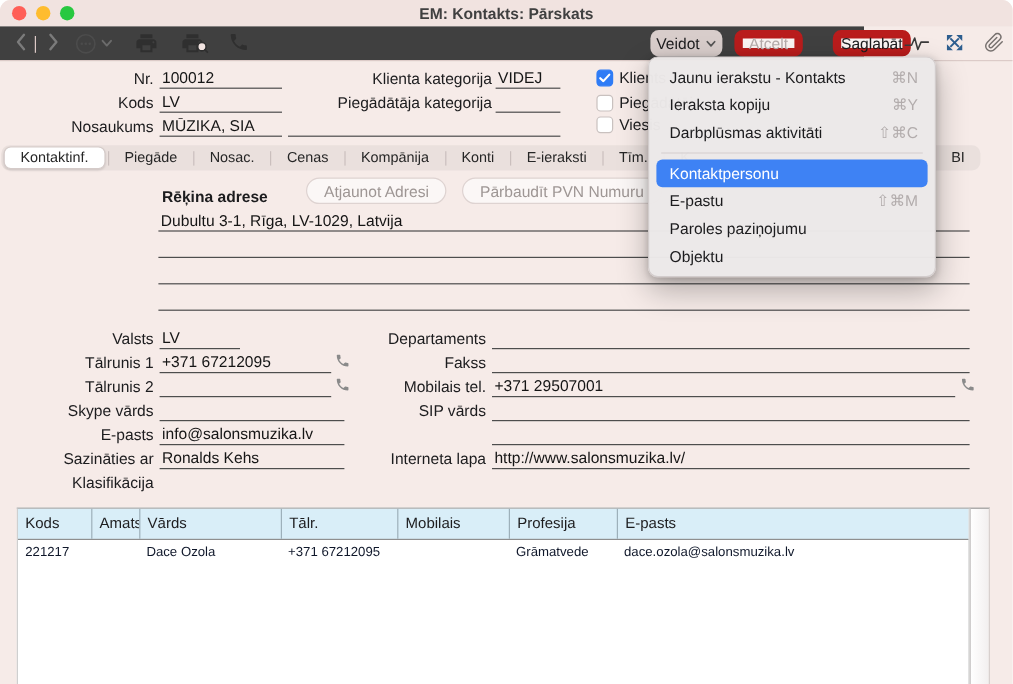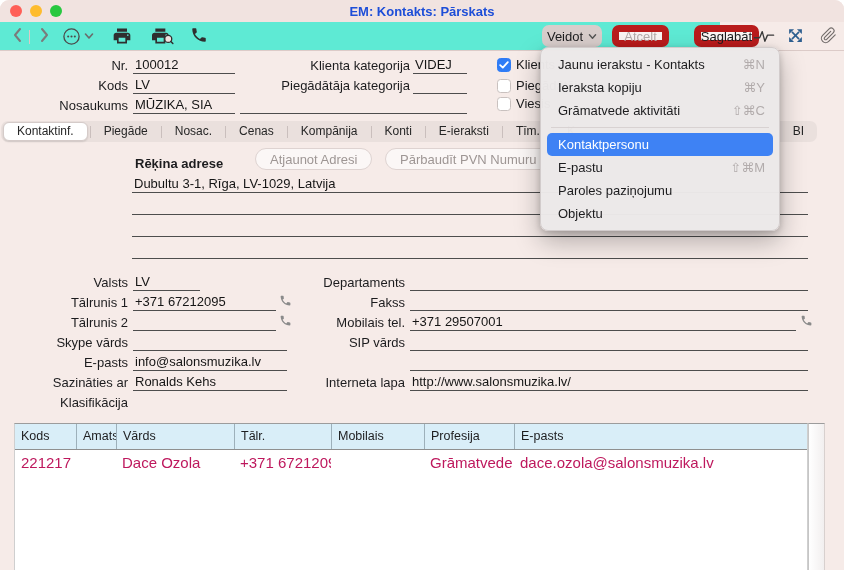--- a/index.html
+++ b/index.html
@@ -10,22 +10,22 @@
     background:#f6ebe8; border-radius:9px 9px 0 0;
   }
 
   
   .titlebar { position:absolute; left:0; top:0; width:844px; height:22px; background:#f1e3e0; }
   .tl { position:absolute; top:5px; width:12px; height:12px; border-radius:50%; }
   .tl.red   { left:10px; background:#ff5f57; }
   .tl.yel   { left:30px; background:#febc2e; }
   .tl.grn   { left:50px; background:#28c840; }
   .wtitle { position:absolute; left:0; top:4px; width:844px; text-align:center;
-            font-size:13px; font-weight:bold; color:#1d4ed8; }
-  .toolbar { position:absolute; left:0; top:22px; width:720px; height:28px; background:#5eead4; }
+            font-size:13px; font-weight:bold; color:#404040; }
+  .toolbar { position:absolute; left:0; top:22px; width:720px; height:28px; background:#404040; }
   .chrome-sep { position:absolute; left:0; top:50px; width:844px; height:1px; background:#dccbc8; }
 
   .ticon { position:absolute; top:4px; display:flex; align-items:center; justify-content:center; }
   .navdiv { position:absolute; left:29px; top:8px; width:1px; height:14px; background:#dcc9c6; }
 
   .tbtn { position:absolute; top:3px; height:22px; border-radius:7px; font-size:13px;
           display:flex; align-items:center; justify-content:center; gap:5px; color:#1c1c1e; }
   .tbtn.pressed { background:#d8cdcb; }
   .tbtn.plain   { background:#faf4f3; border:7px solid #b91c1c; }
   .tbtn.disabled{ color:#b5abaa; }
@@ -59,21 +59,21 @@
              display:flex; align-items:center; justify-content:center; padding:0 14px; }
 
   
   .ctable { position:absolute; left:14px; top:423px; width:794px; height:147px; background:#fff;
             border-top:1px solid #9c9c9c; border-left:1px solid #cfcfcf; border-right:1px solid #cfcfcf; }
   .thead { display:flex; height:26px; background:#d9eef8; border-bottom:1px solid #8f8f8f; }
   .th { font-size:12.5px; color:#1d1d1f; padding:5px 0 0 6px; border-left:1px solid #9db0ba;
         white-space:nowrap; overflow:hidden; }
   .th:first-child { border-left:none; }
   .trow { display:flex; height:22px; }
-  .td { font-size:15px; color:#be185d; padding:4px 0 0 6px; white-space:nowrap; overflow:hidden; }
+  .td { font-size:11px; color:#0f172a; padding:4px 0 0 6px; white-space:nowrap; overflow:hidden; }
   .c0{width:61px;} .c1{width:40px;} .c2{width:118px;} .c3{width:97px;} .c4{width:93px;} .c5{width:90px;} .c6{flex:1;}
   .vscroll { position:absolute; left:808px; top:423px; width:17px; height:147px;
              background:linear-gradient(to right,#ffffff,#f2efef); border-left:1px solid #c6c6c6;
              border-right:1px solid #d8d0ce; border-top:1px solid #9c9c9c; }
 
   
   .menu { position:absolute; left:540px; top:47px; width:240px; background:rgba(236,233,233,.98);
           border:1px solid #d2cccc; border-radius:8px; padding:5px 0;
           box-shadow:0 10px 26px rgba(0,0,0,.28), 0 2px 6px rgba(0,0,0,.18); z-index:20; }
   .mi { height:23px; margin:0 6px; padding:0 8px 0 11px; border-radius:5px;
@@ -327,21 +327,21 @@
   <div class="menu">
     <div class="mi">
       <span class="milab">Jaunu ierakstu - Kontakts</span>
       <span class="misc">⌘N</span>
     </div>
     <div class="mi">
       <span class="milab">Ieraksta kopiju</span>
       <span class="misc">⌘Y</span>
     </div>
     <div class="mi">
-      <span class="milab">Grāmatvede aktivitāti</span>
+      <span class="milab">Darbplūsmas aktivitāti</span>
       <span class="misc">⇧⌘C</span>
     </div>
     <div class="msep"></div>
     <div class="mi hl">
       <span class="milab">Kontaktpersonu</span>
       <span class="misc"></span>
     </div>
     <div class="mi">
       <span class="milab">E-pastu</span>
       <span class="misc">⇧⌘M</span>

